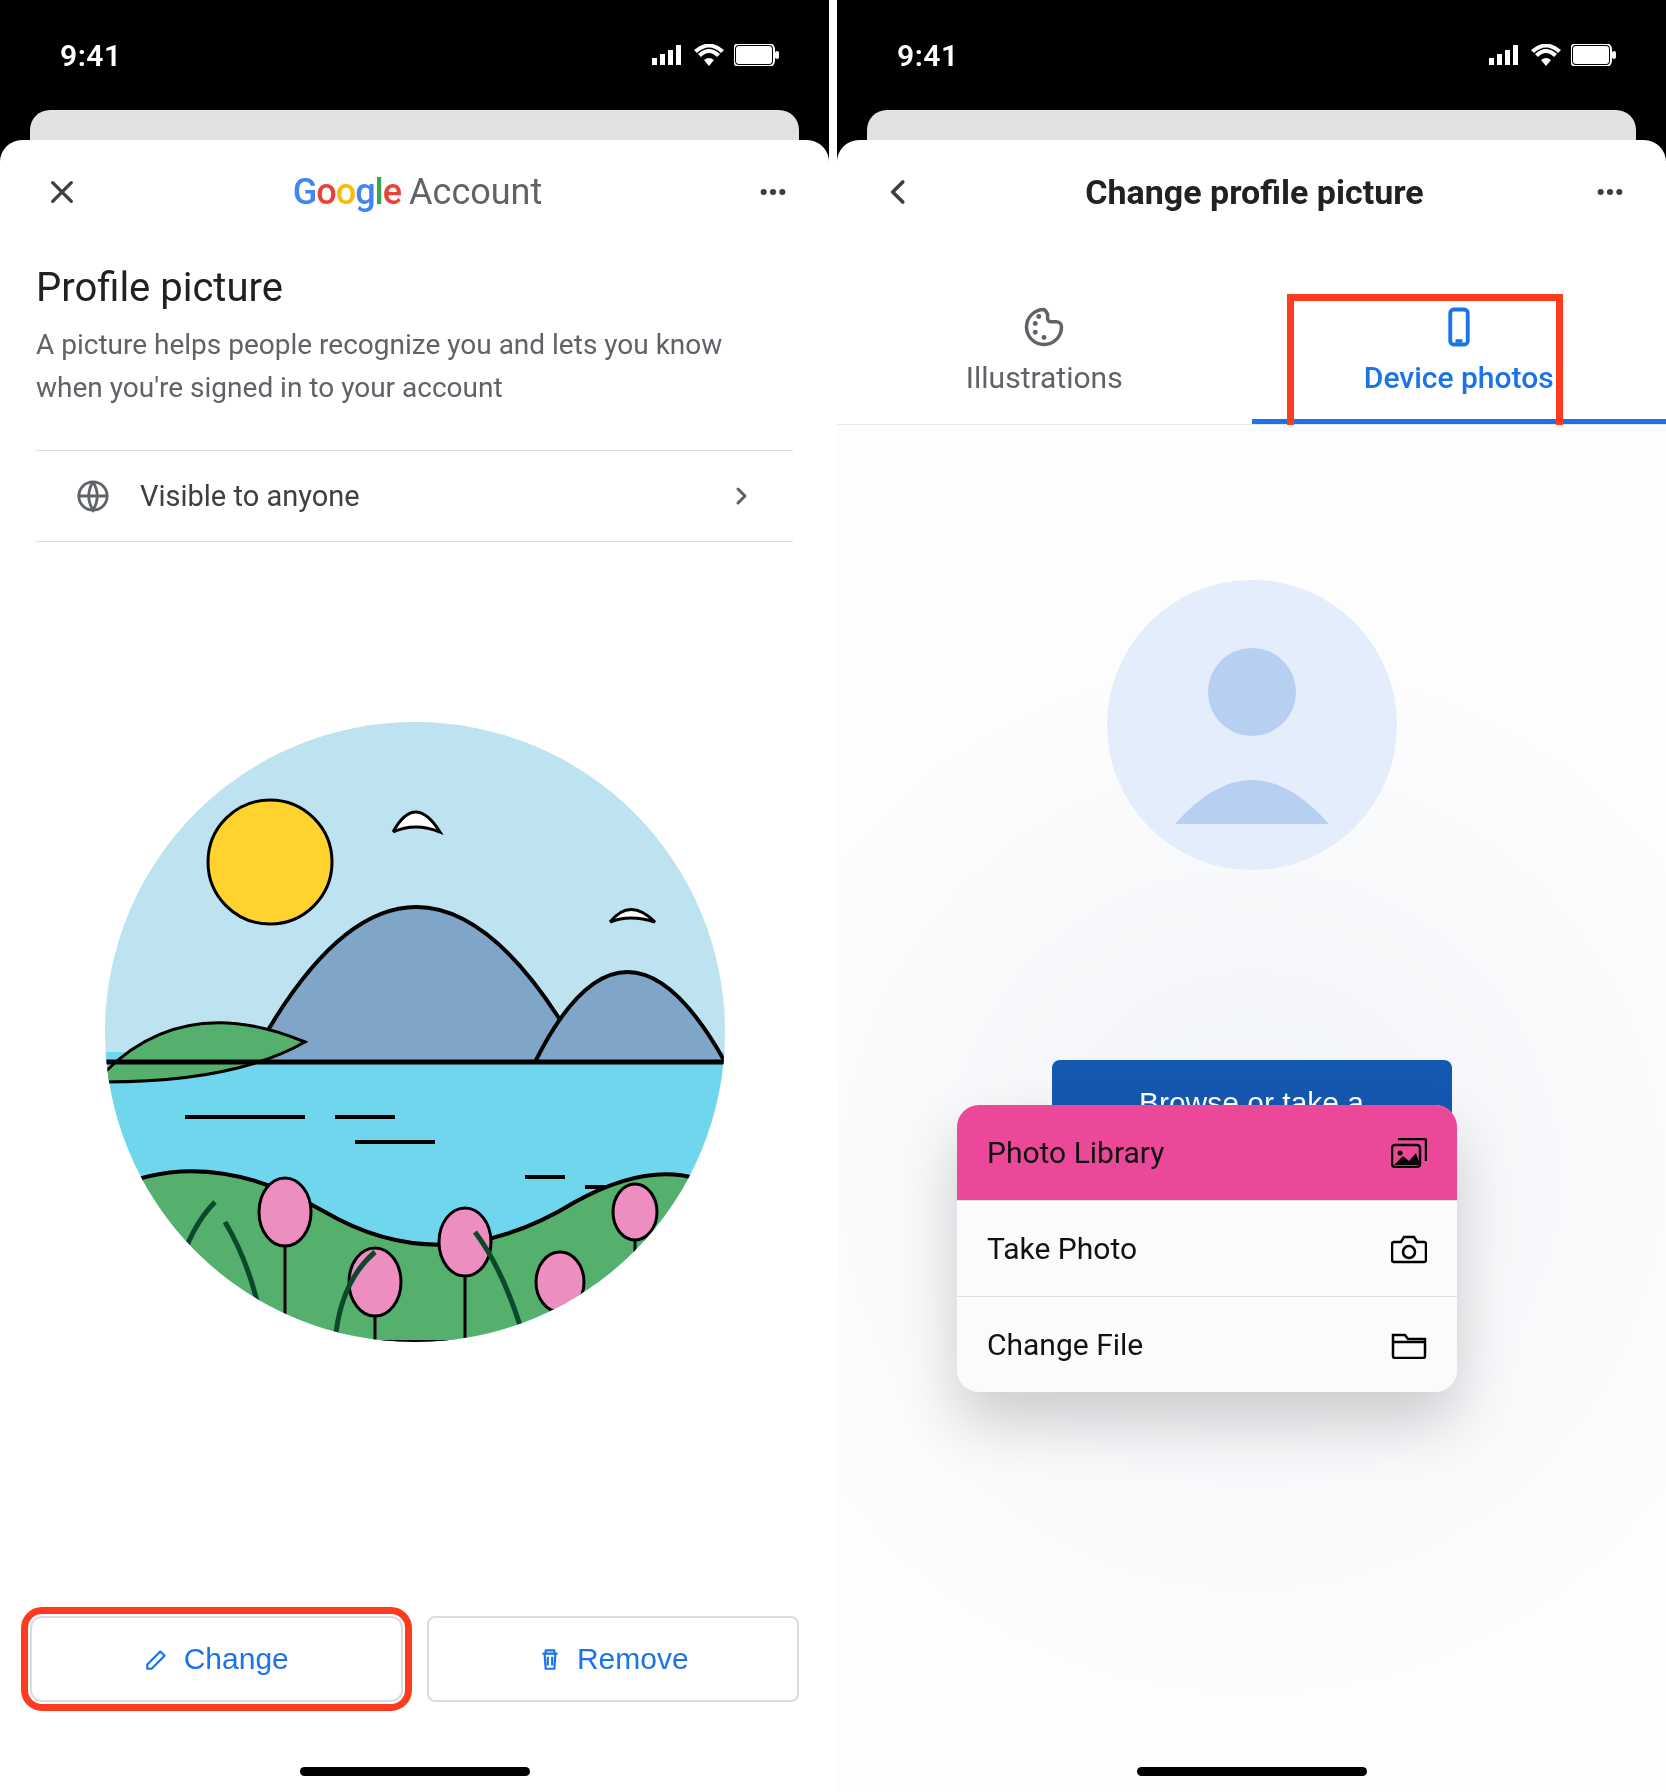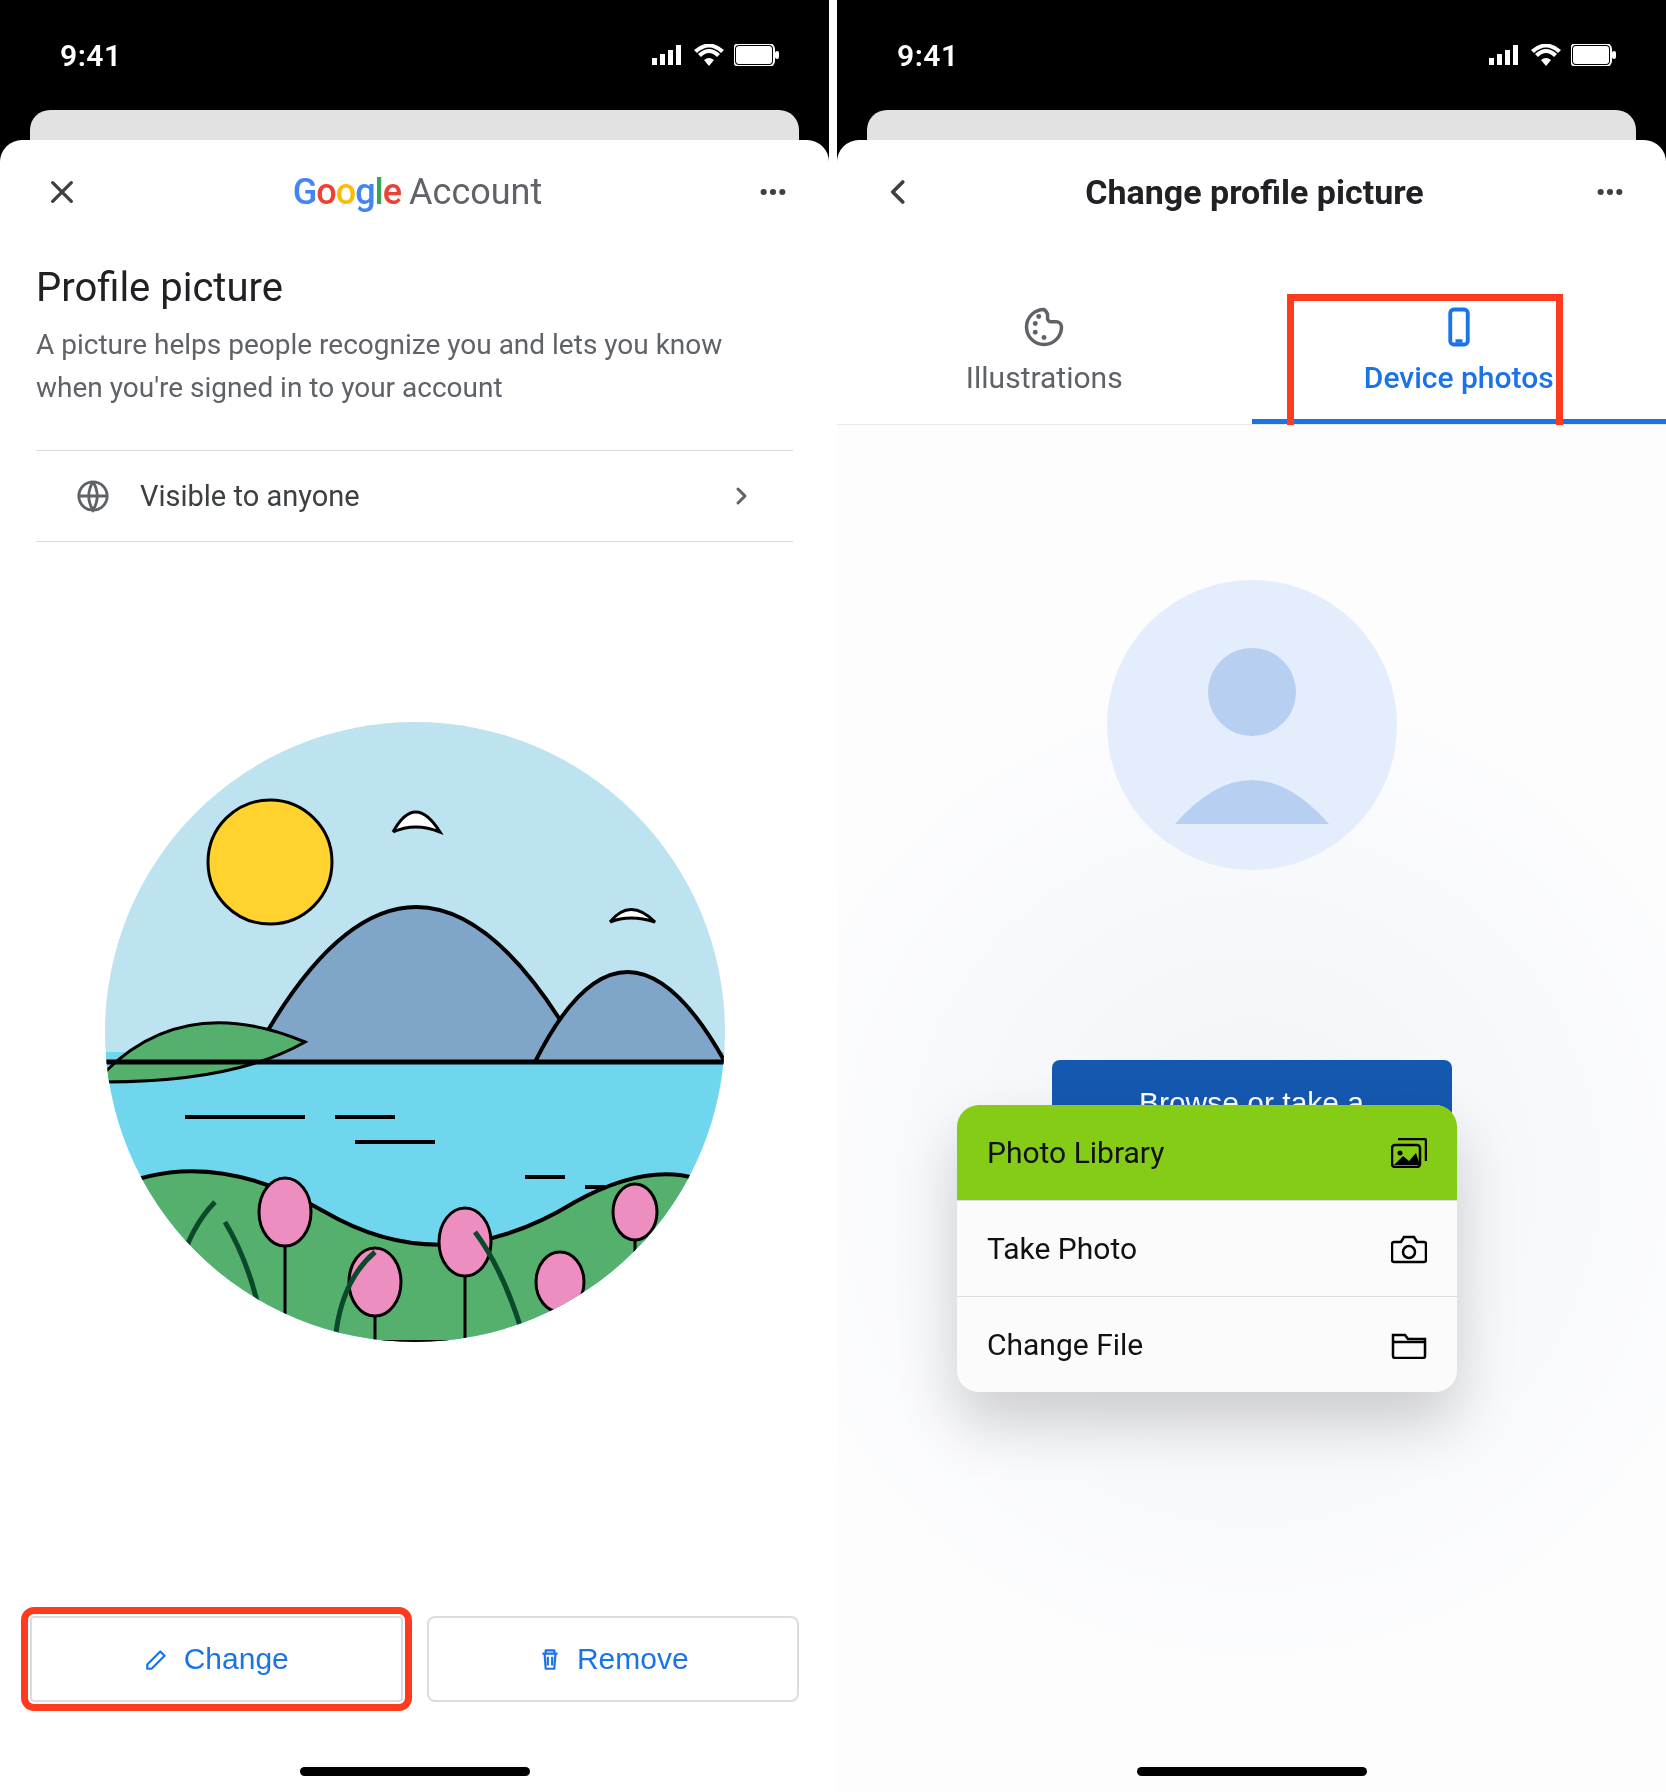--- a/index.html
+++ b/index.html
@@ -108,21 +108,21 @@
   .outline-btn {
     flex:1;
     border: 2px solid #dadce0;
     border-radius: 8px;
     background:#fff;
     height: 86px;
     display:flex; align-items:center; justify-content:center; gap:14px;
     color:#1a73e8; font-size: 30px; font-weight:500;
     cursor:pointer;
   }
-  .highlight-red { outline: 7px solid #ff3b1f; outline-offset: 2px; border-radius: 4px; }
+  .highlight-red { outline: 7px solid #ff3b1f; outline-offset: 2px; border-radius: 12px; }
 
   
   .home-indicator {
     position:absolute; bottom: 16px; left:50%; transform:translateX(-50%);
     width: 230px; height: 9px; background:#000; border-radius: 10px;
   }
 
   
   .title-plain { flex:1; text-align:center; font-size: 34px; color:#202124; font-weight:700; }
 
@@ -186,21 +186,21 @@
     overflow:hidden;
   }
   .menu-item {
     display:flex; align-items:center; justify-content:space-between;
     padding: 30px 30px;
     font-size: 30px; color:#111;
     border-bottom: 1px solid #ddd;
     cursor:pointer;
     background:#fbfbfb;
   }
-  .menu-item:first-child { background:#84cc16;align-items:center; }
+  .menu-item:first-child { background:#ec4899;align-items:center; }
   .menu-item:last-child { border-bottom:none; }
 </style>
 </head>
 <body>
 
 <div class="phone phone-left">
   <div class="status-bar">
     <div class="status-time">9:41</div>
     <div class="status-icons">
       <svg width="32" height="20" viewBox="0 0 32 20">

